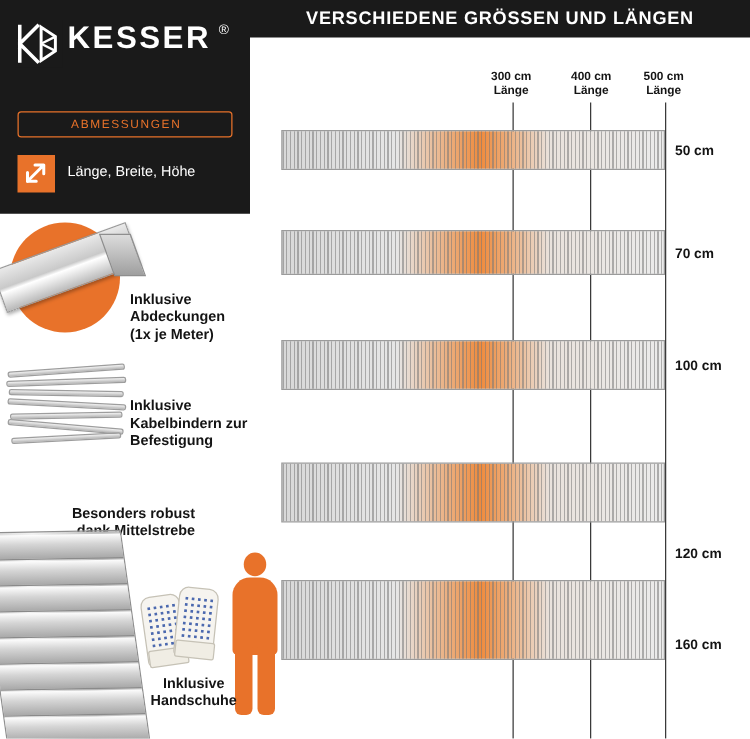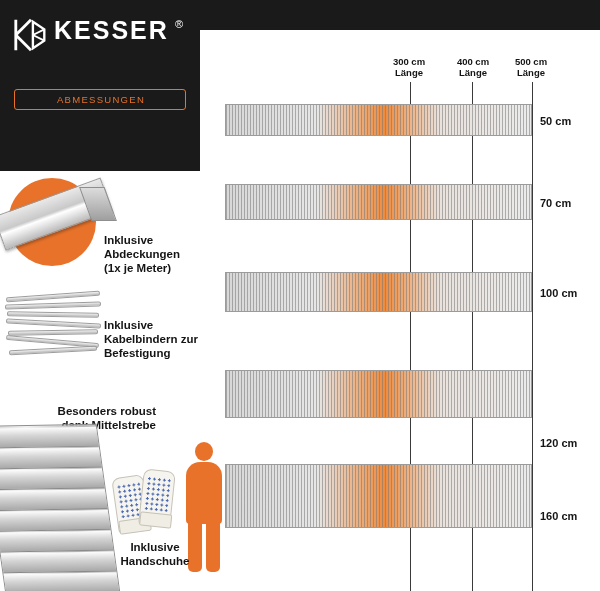--- a/index.html
+++ b/index.html
@@ -312,20 +312,29 @@
         <path d="M22 20 L34 14 M22 20 L34 26" stroke="#ffffff" stroke-width="2"></path>
       </svg>
       <div class="brand-name">KESSER</div>
       <div class="brand-reg">®</div>
     </div>
 
     <div class="abm-box">
       <div class="abm-text">ABMESSUNGEN</div>
     </div>
 
+    <div class="dim-row">
+      <div class="dim-icon">
+        <svg viewBox="0 0 30 30" width="30" height="30">
+          <path d="M8 21 L21 8 M21 8 L21 15 M21 8 L14 8" stroke="#ffffff" stroke-width="2.4" fill="none" stroke-linecap="round"></path>
+          <path d="M8 21 L8 14 M8 21 L15 21" stroke="#ffffff" stroke-width="2.4" fill="none" stroke-linecap="round"></path>
+        </svg>
+      </div>
+      <div class="dim-label">Länge, Breite, Höhe</div>
+    </div>
   </div>
 
   <div class="cover-circle"></div>
   <div class="cover-bar"></div>
   <div class="cover-bar-cap"></div>
   <div class="feature feat1-text feature-text" style="white-space:pre-line;">Inklusive
 Abdeckungen
 (1x je Meter)</div>
 
   <div class="ties">
@@ -367,20 +376,21 @@
   <div class="person">
     <div class="person-head"></div>
     <div class="person-body"></div>
     <div class="person-legL"></div>
     <div class="person-legR"></div>
   </div>
   <div class="feature feat4-text feature-text" style="white-space:pre-line;">Inklusive
 Handschuhe</div>
 
   <div class="chart-header"></div>
+  <div class="chart-title">VERSCHIEDENE GRÖSSEN UND LÄNGEN</div>
 
   <div>
 
     <div class="len-label" style="left:386px; top:56px;">
       <span>300 cm</span><br>
       <span>Länge</span>
     </div>
     <div class="len-label" style="left:450px; top:56px;">
       <span>400 cm</span><br>
       <span>Länge</span>

